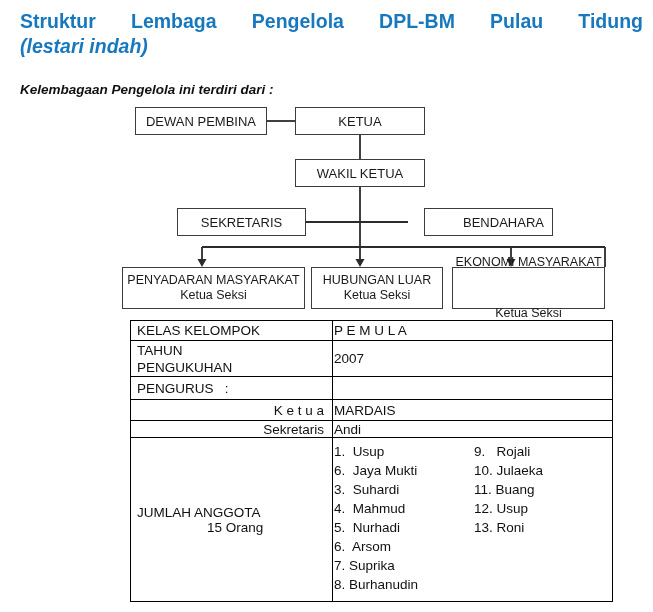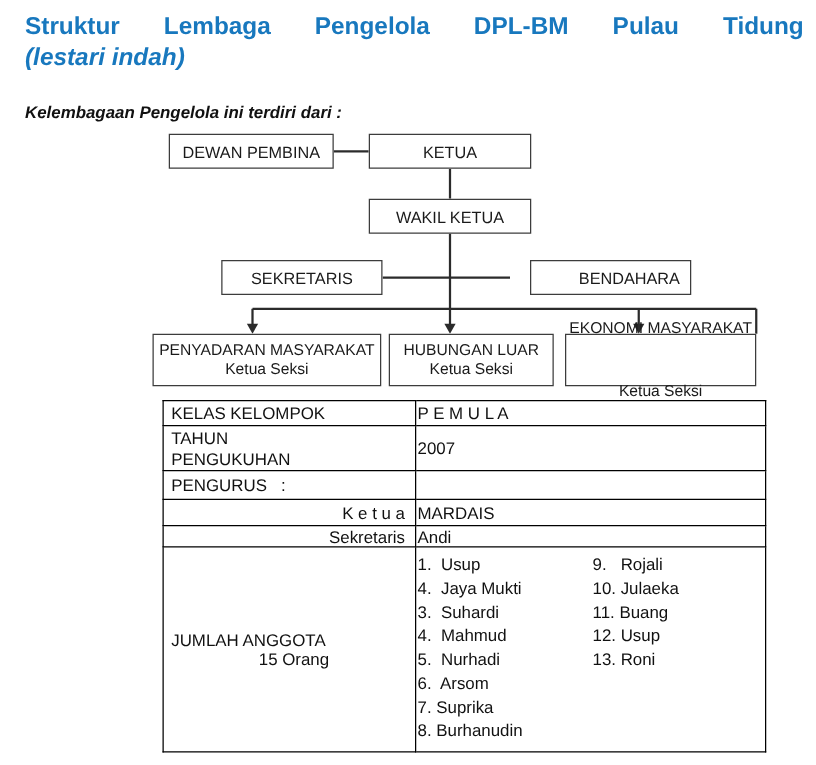--- a/index.html
+++ b/index.html
@@ -163,21 +163,21 @@
     </tr>
     <tr style="height:164px;">
       <td class="col-l jumlah-cell">
         <div>JUMLAH ANGGOTA</div>
         <div class="jumlah-line2">15 Orang</div>
       </td>
       <td class="col-r val members-cell">
         <div class="members">
           <div class="mcol1">
             <div>1.  Usup</div>
-            <div>4.  Jaya Mukti</div>
+            <div>6.  Jaya Mukti</div>
             <div>3.  Suhardi</div>
             <div>4.  Mahmud</div>
             <div>5.  Nurhadi</div>
             <div>6.  Arsom</div>
             <div>7. Suprika</div>
             <div>8. Burhanudin</div>
           </div>
           <div class="mcol2">
             <div>9.   Rojali</div>
             <div>10. Julaeka</div>

